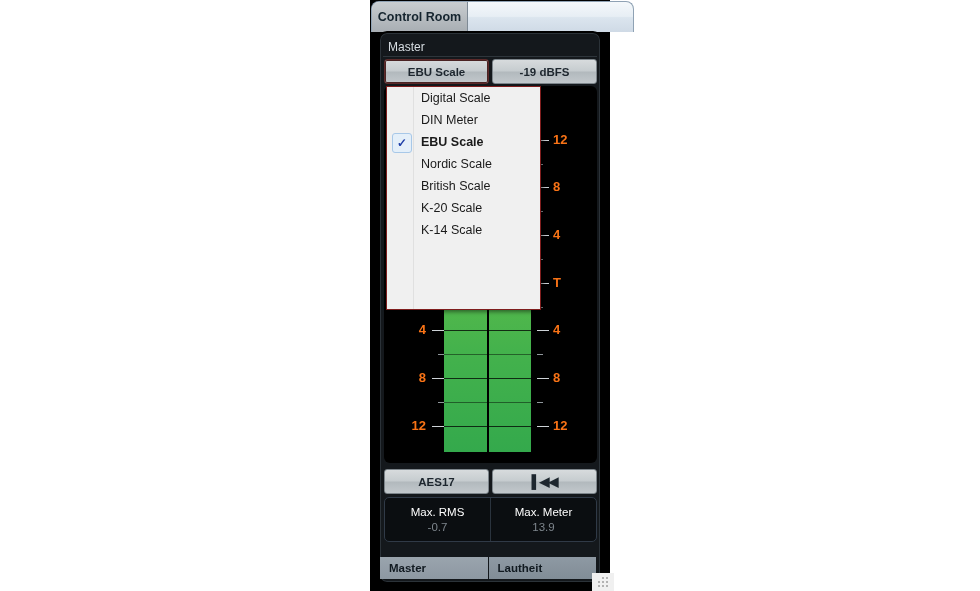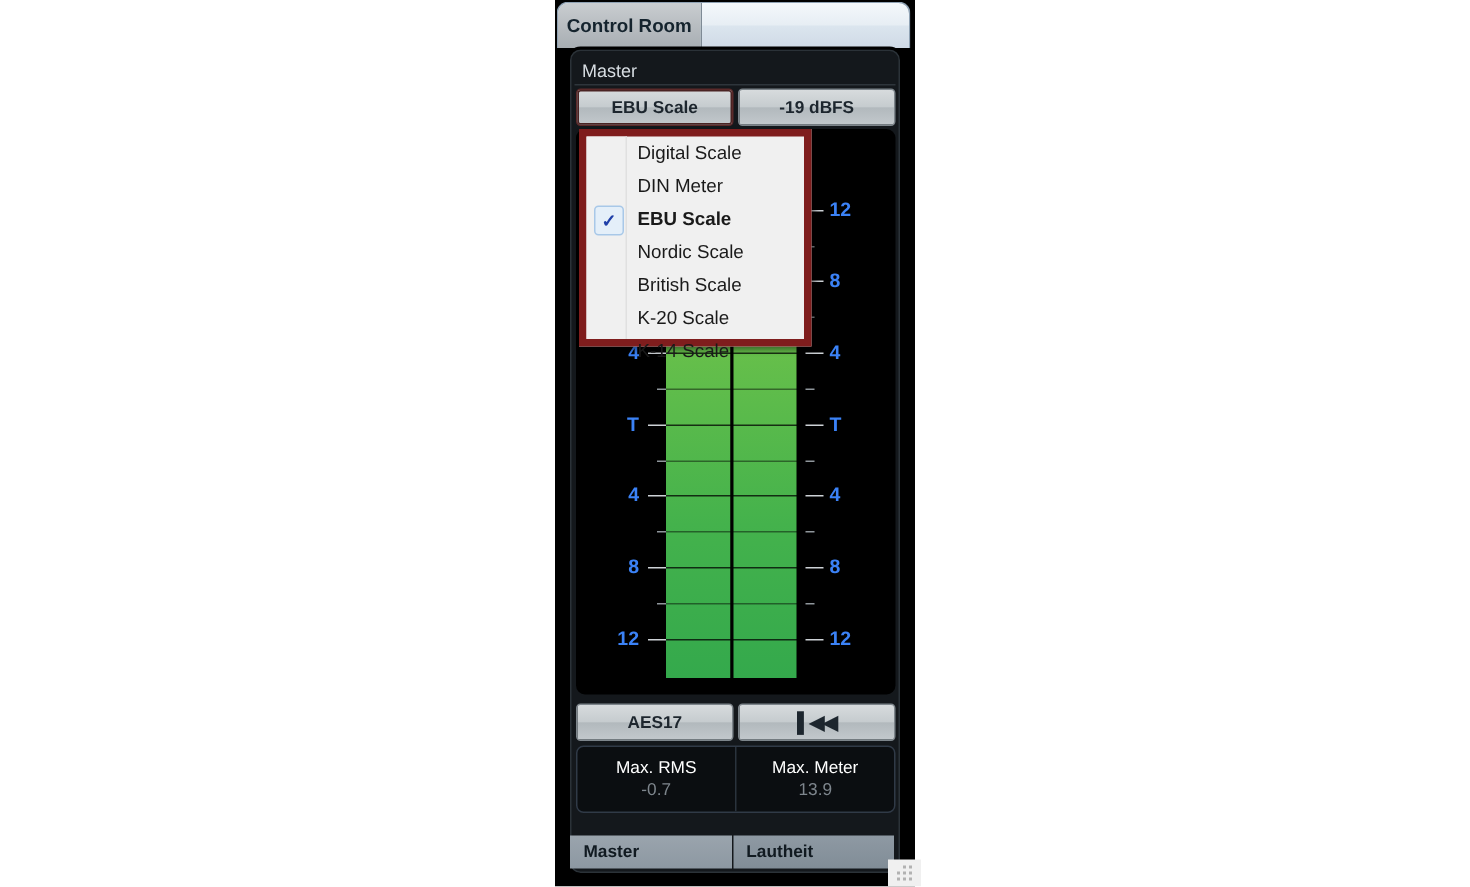--- a/index.html
+++ b/index.html
@@ -17,21 +17,21 @@
     left:370px; top:0px;
     width:240px; height:591px;
     background:#000000;
     overflow:hidden;
   }
 
   
   #tab-strip{
     position:absolute;
     left:371px; top:1px;
-    width:236px; height:31px;
+    width:263px; height:31px;
     background:linear-gradient(180deg,#f4f8fb 0%,#e7eef4 48%,#dbe5ee 52%,#cfdae6 100%);
     border-top-left-radius:8px;
     border-top-right-radius:8px;
     border:1px solid #8fa2b4;
     border-bottom:none;
     box-sizing:border-box;
   }
   .tab{
     position:absolute;
     top:0; height:30px;
@@ -95,23 +95,23 @@
     border-radius:3px;
     box-sizing:border-box;
     cursor:default;
   }
   #btn-ebu-scale{ border-color:#5c2a2a; box-shadow:0 0 0 1px #4a2323 inset; }
 
   
   #scale-dropdown{
     position:absolute;
     left:386px; top:86px;
-    width:155px; height:145px;
+    width:155px; height:224px;
     background:#f0f0f0;
-    border:5px solid #7f1d1d;
+    border:1px solid #7f1d1d;
     box-sizing:border-box;
     z-index:40;
     box-shadow:2px 2px 4px rgba(0,0,0,0.45);
   }
   #scale-dropdown .gutter{
     position:absolute;
     left:0; top:0; width:26px; height:100%;
     background:#f0f0f0;
     border-right:1px solid #e0e0e0;
   }
@@ -143,21 +143,21 @@
     position:absolute;
     left:384px; top:86px;
     width:213px; height:377px;
     background:#000000;
     border-radius:6px;
     overflow:hidden;
   }
   .scale-label{
     position:absolute;
     font-size:13px;
-    color:#3b82f6;
+    color:#f97316;
     font-weight:bold;
     width:34px;
     text-align:right;
   }
   .scale-label.right{ text-align:left; }
   .tick{
     position:absolute;
     height:1px;
     background:#cdd2d6;
   }

